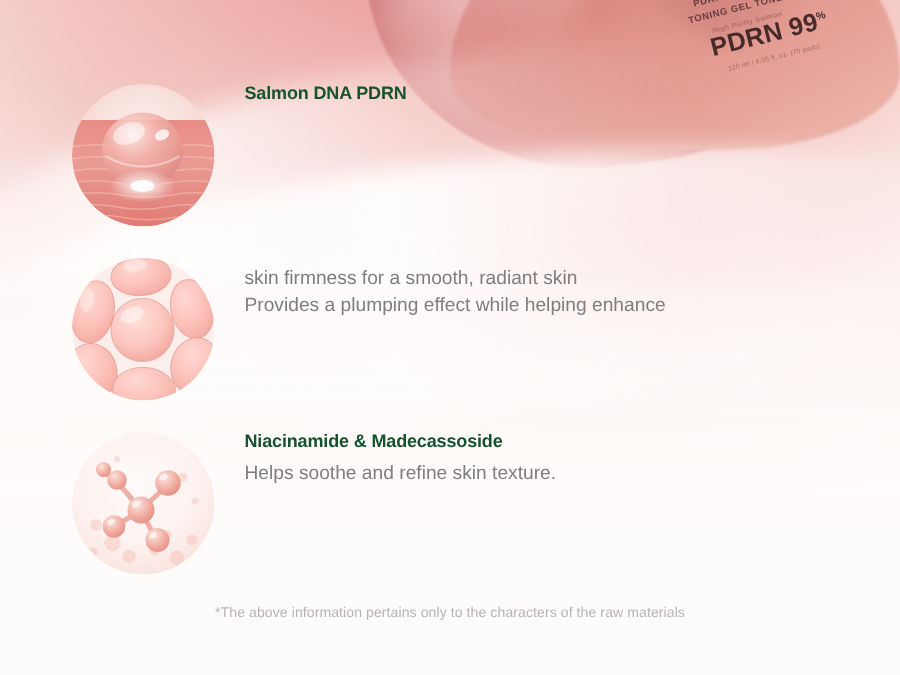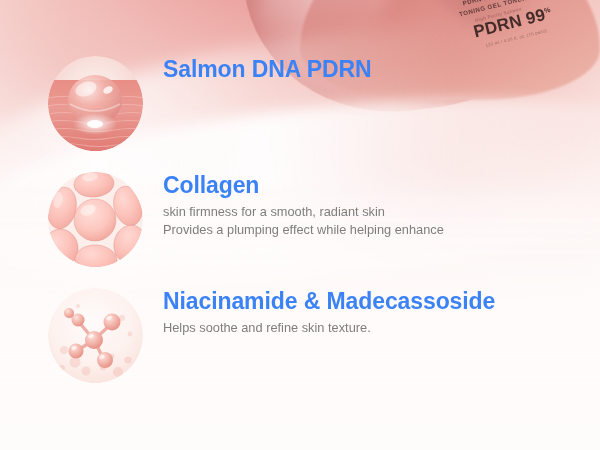--- a/index.html
+++ b/index.html
@@ -146,22 +146,22 @@
   .thumb {
     position:absolute; left:48px; top:0;
     width:95px; height:95px;
     border-radius:50%;
     overflow:hidden;
   }
 
   .copy { position:absolute; left:163px; top:0; width:420px; }
 
   .ing-title {
-    font-size:23px; font-weight:700;
-    color:#3b82f6;
+    font-size:12px; font-weight:700;
+    color:#14532d;
     letter-spacing:-.1px;
     line-height:1.16;
     white-space:nowrap;
   }
   .ing-desc {
     margin-top:4px;
     font-size:12.8px; font-weight:400;
     color:#7e7e7e;
     line-height:1.44;
   }
@@ -284,21 +284,20 @@
               <ellipse cx="48" cy="88" rx="21" ry="15" fill="url(#g2b)" transform="rotate(4 48 88)"></ellipse>
               <circle cx="47" cy="48" r="21" fill="url(#g2c)"></circle>
             </g>
             <ellipse cx="40" cy="38" rx="8" ry="5" fill="#ffffff" opacity=".45" transform="rotate(-22 40 38)"></ellipse>
             <ellipse cx="42" cy="5" rx="8" ry="4" fill="#ffffff" opacity=".35" transform="rotate(-8 42 5)"></ellipse>
             <ellipse cx="10" cy="28" rx="4.5" ry="8" fill="#ffffff" opacity=".32" transform="rotate(10 10 28)"></ellipse>
           </g>
         </svg>
       </div>
       <div class="copy">
-        <div class="ing-title">Collagen</div>
         <div class="ing-desc">
           <span class="l">skin firmness for a smooth, radiant skin</span>
           <span class="l">Provides a plumping effect while helping enhance</span>
         </div>
       </div>
     </div>
 
     <div class="row row-3">
       <div class="thumb">
         <svg viewBox="0 0 95 95" width="95" height="95" aria-hidden="true">
@@ -360,14 +359,15 @@
       <div class="copy">
         <div class="ing-title">Niacinamide &amp; Madecassoside</div>
         <div class="ing-desc">
           <span class="l">Helps soothe and refine skin texture.</span>
         </div>
       </div>
     </div>
 
   </div>
 
+  <div id="footnote">*The above information pertains only to the characters of the raw materials</div>
 
 </div>
 
 </body></html>

